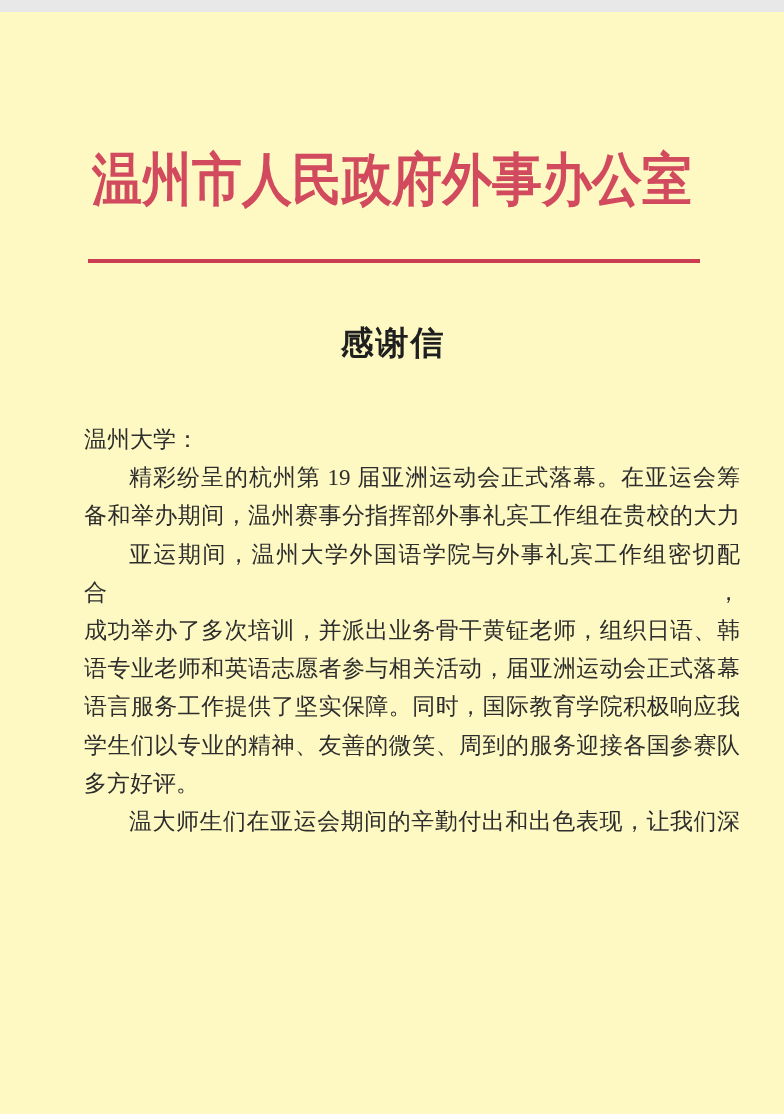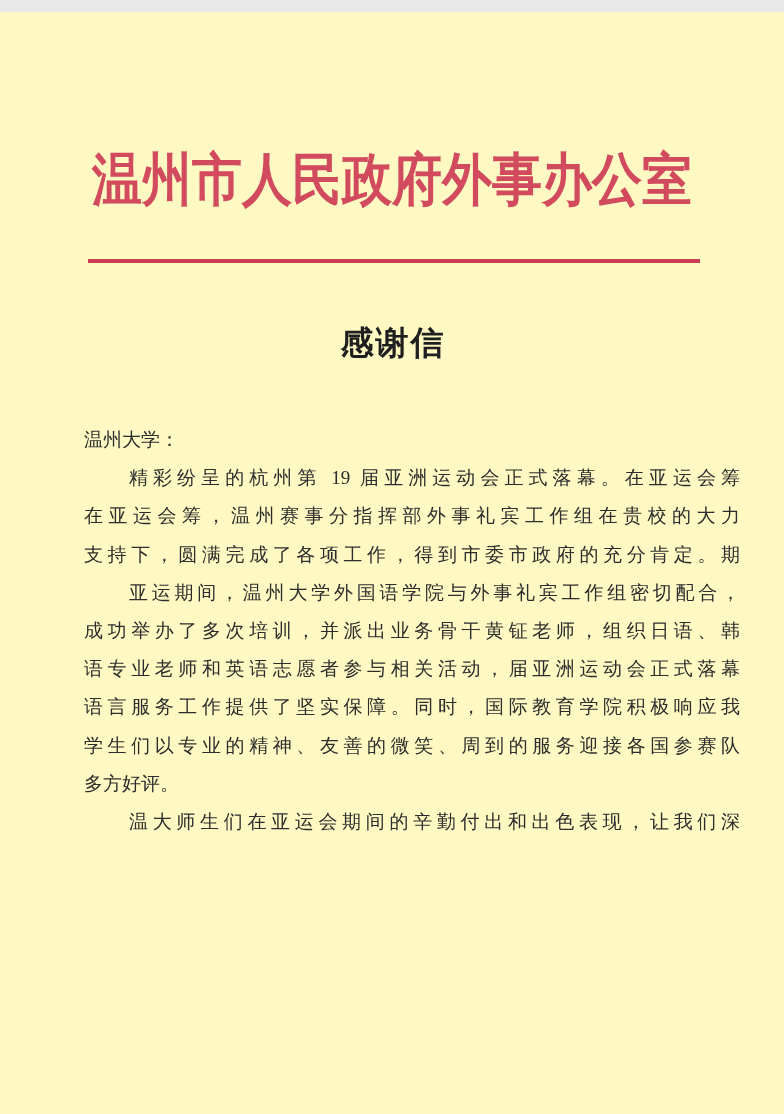--- a/index.html
+++ b/index.html
@@ -50,21 +50,21 @@
     line-height: 40px;
     font-weight: bold;
     letter-spacing: 2px;
     color: #1f1f1f;
   }
   .letter-body {
     position: absolute;
     top: 409px;
     left: 84px;
     width: 656px;
-    font-size: 19px;
+    font-size: 23px;
     line-height: 38.2px;
     color: #2d2d2d;
   }
   .line {
     text-align: left;
     white-space: normal;
   }
   .line.justify {
     text-align: justify;
     text-align-last: justify;
@@ -77,22 +77,21 @@
 </head>
 <body>
 
 <div class="page">
   <div class="letterhead">温州市人民政府外事办公室</div>
   <div class="divider"></div>
   <h1 class="doc-title">感谢信</h1>
   <div class="letter-body" id="letter-body">
       <div class="line">温州大学：</div>
       <div class="line indent justify">精彩纷呈的杭州第 19 届亚洲运动会正式落幕。在亚运会筹</div>
-      <div class="line justify">在亚运会筹，温州赛事分指挥部外事礼宾工作组在贵校的大力</div>
-      <div class="line justify">支持下，圆满完成了各项工作，得到市委市政府的充分肯定。期</div>
+      <div class="line justify">备和举办期间，温州赛事分指挥部外事礼宾工作组在贵校的大力</div>
       <div class="line indent justify">亚运期间，温州大学外国语学院与外事礼宾工作组密切配合，</div>
       <div class="line justify">成功举办了多次培训，并派出业务骨干黄钲老师，组织日语、韩</div>
       <div class="line justify">语专业老师和英语志愿者参与相关活动，届亚洲运动会正式落幕</div>
       <div class="line justify">语言服务工作提供了坚实保障。同时，国际教育学院积极响应我</div>
       <div class="line justify">学生们以专业的精神、友善的微笑、周到的服务迎接各国参赛队</div>
       <div class="line">多方好评。</div>
       <div class="line indent justify">温大师生们在亚运会期间的辛勤付出和出色表现，让我们深</div>
     </div>
 </div>
 

